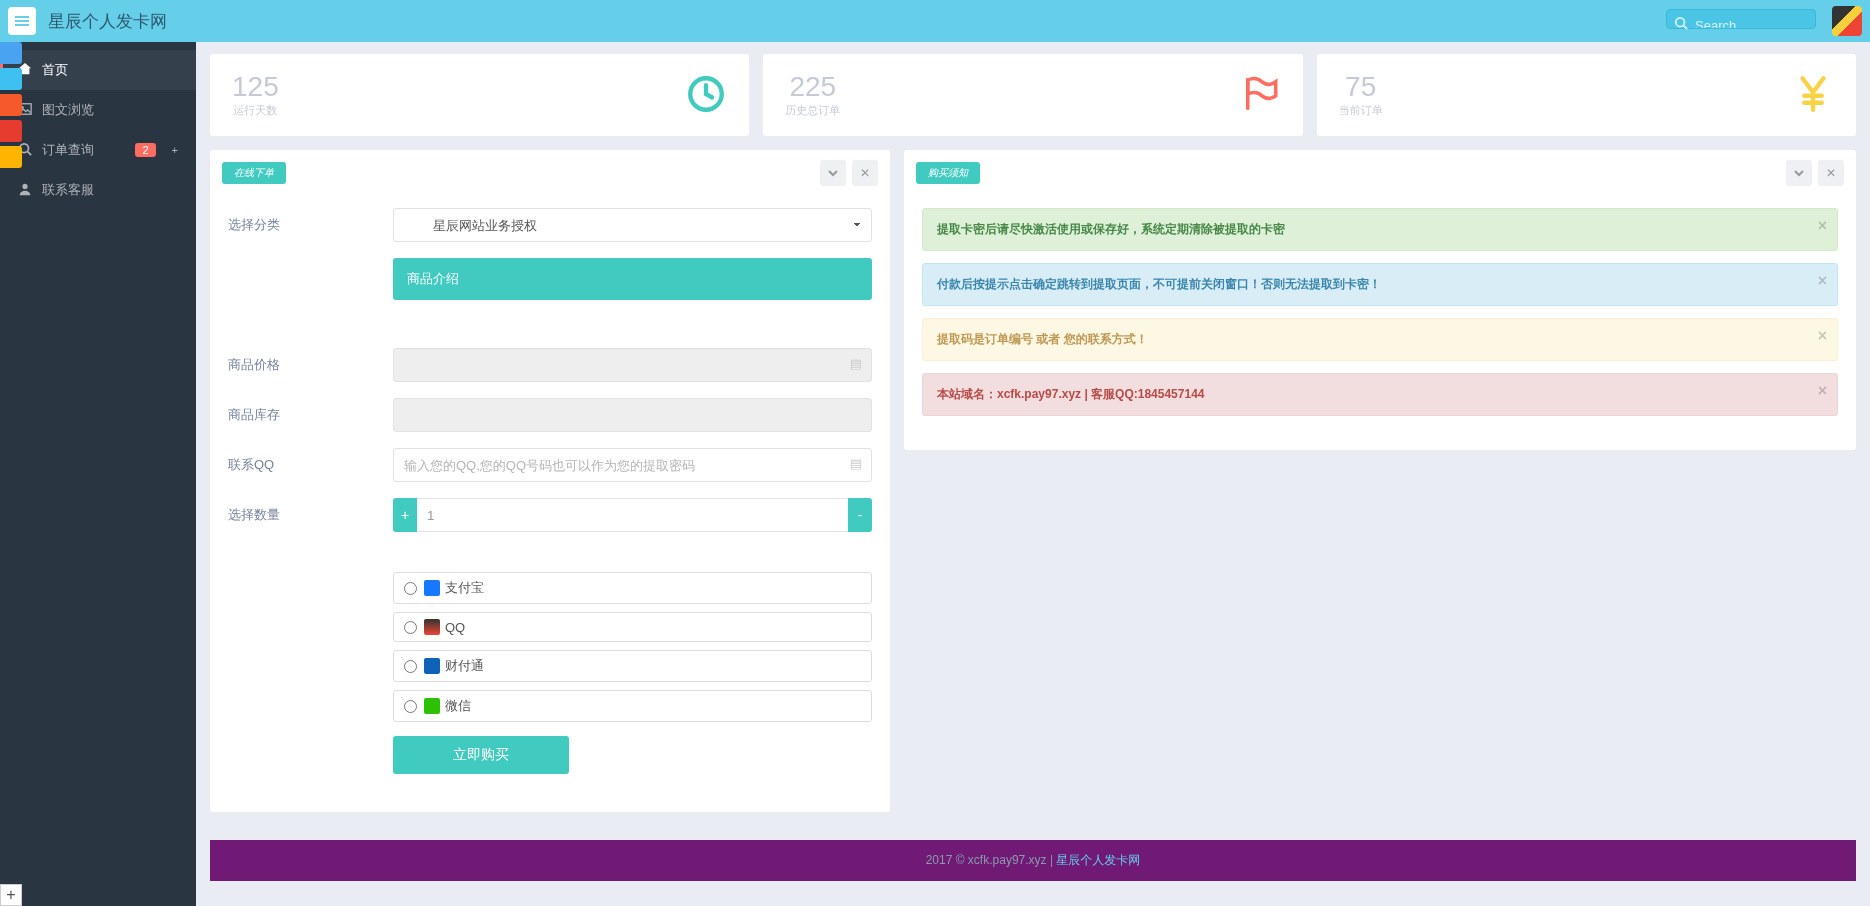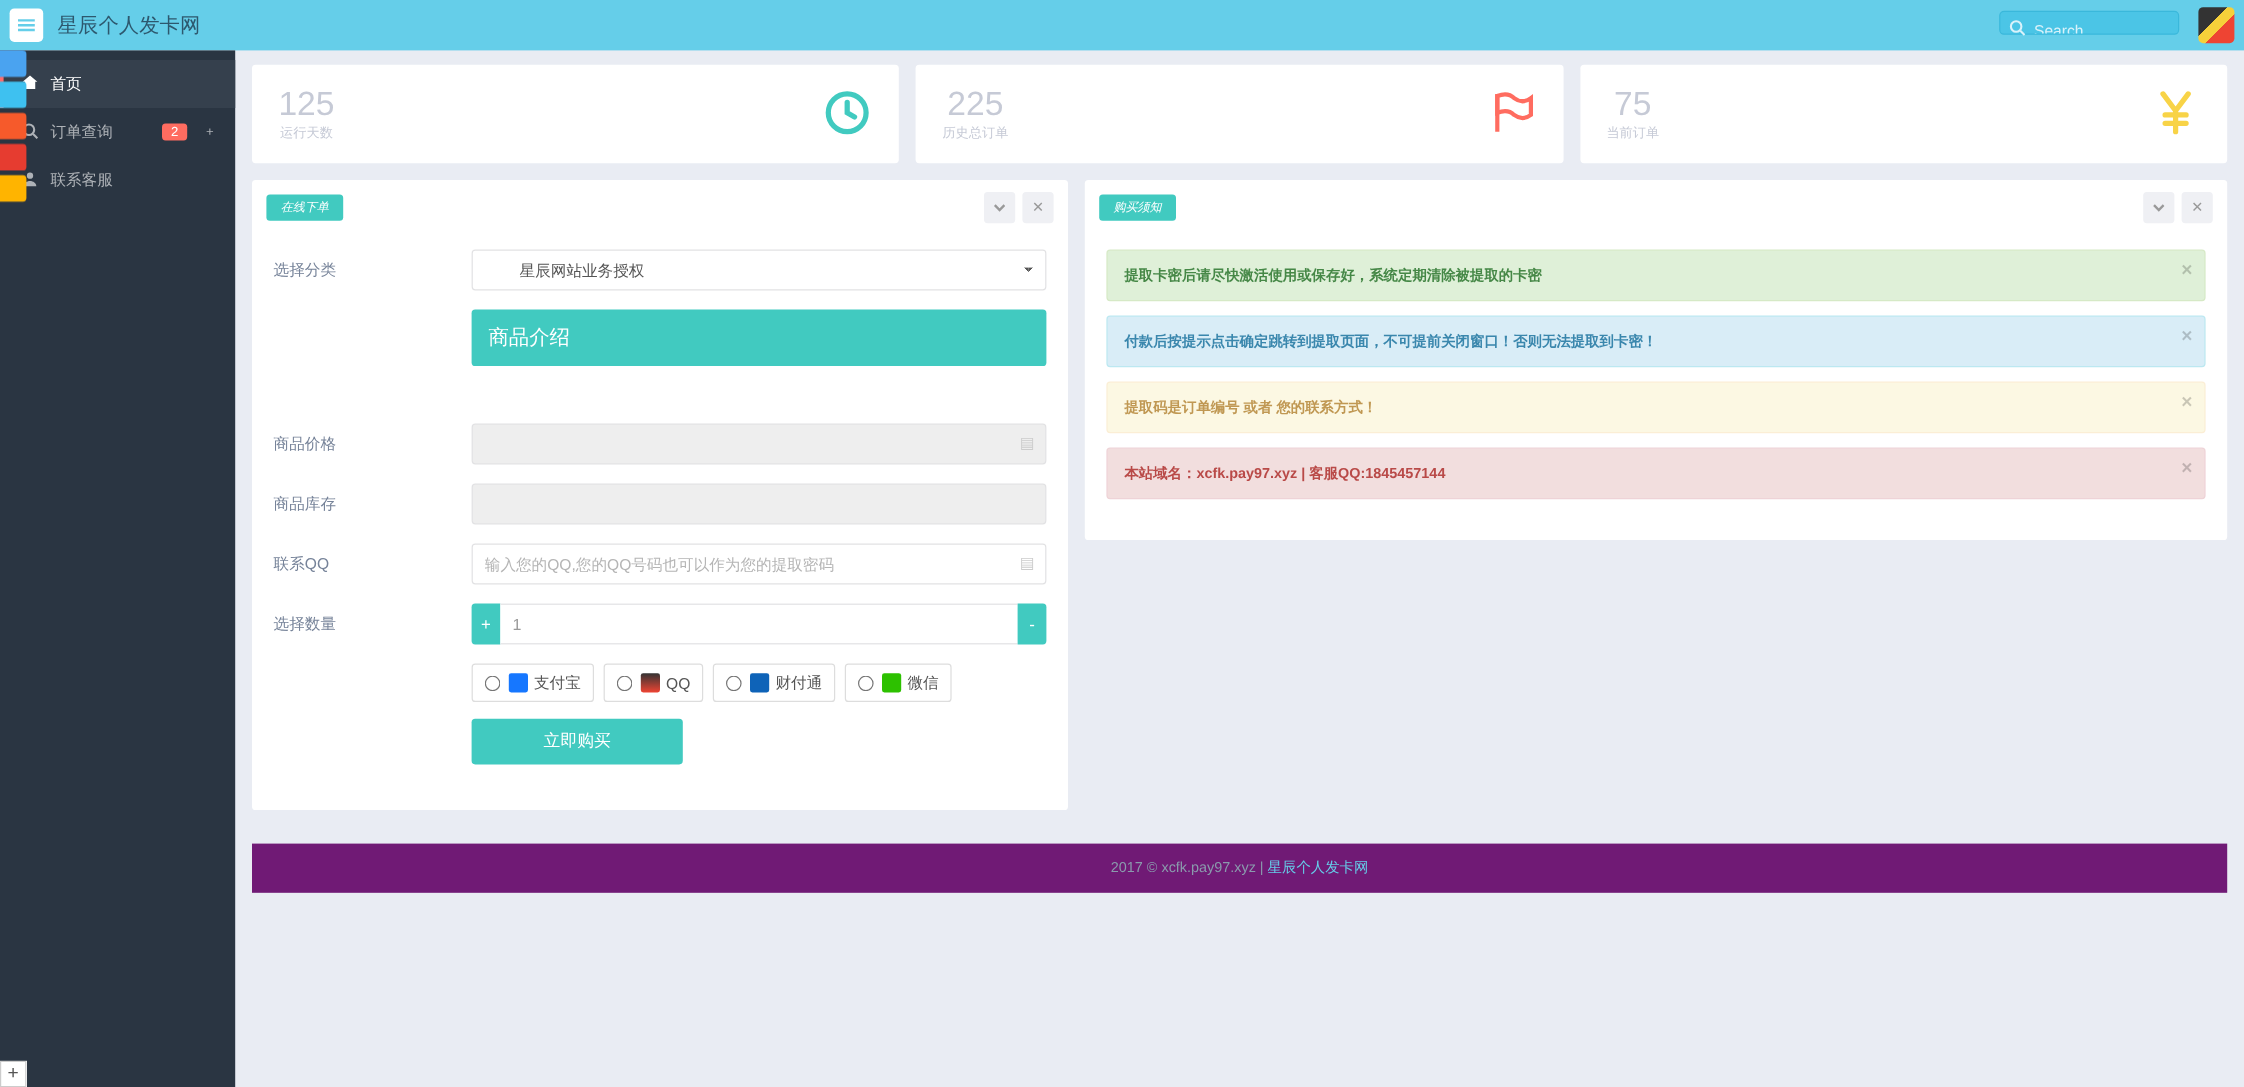--- a/index.html
+++ b/index.html
@@ -58,29 +58,29 @@
 .frow { display: flex; align-items: center; margin-bottom: 16px; }
 .flabel { width: 165px; color: #768399; font-size: 13px; }
 .fctl { flex: 1; }
 .fselect, .finput, .freadonly { width: 100%; height: 34px; border: 1px solid #e2e2e4; border-radius: 3px; padding: 0 10px; font-size: 13px; color: #555; background: #fff; }
 .fselect { appearance: none; background-image: linear-gradient(45deg,transparent 50%,#555 50%),linear-gradient(135deg,#555 50%,transparent 50%); background-position: calc(100% - 14px) 14px, calc(100% - 10px) 14px; background-size: 4px 4px; background-repeat: no-repeat; padding-left: 39px; }
 .freadonly { background: #eee; position: relative; }
 .input-icon { position: absolute; right: 10px; top: 8px; color: #ccc; }
 .input-wrap { position: relative; }
 .finput::placeholder { color: #b5b5b5; }
 
-.intro-bar { background: #41cac0; color: #fff; padding: 12px 14px; border-radius: 3px; font-size: 17px; margin-bottom: 32px; }
+.intro-bar { background: #41cac0; color: #fff; padding: 12px 14px; border-radius: 3px; font-size: 13px; margin-bottom: 32px; }
 
 .qty-row { display: flex; }
 .qty-btn { width: 24px; height: 34px; background: #41cac0; color: #fff; display: flex; align-items: center; justify-content: center; cursor: pointer; font-size: 14px; }
 .qty-btn.left { border-radius: 3px 0 0 3px; }
 .qty-btn.right { border-radius: 0 3px 3px 0; }
 .qty-input { flex: 1; border: 1px solid #e2e2e4; border-left: none; border-right: none; height: 34px; padding: 0 10px; color: #999; }
 
-.pay-row { display: flex; gap: 8px; margin-top: 0; margin-bottom: 14px; }
+.pay-row { display: flex; gap: 8px; margin-top: 24px; margin-bottom: 14px; flex-direction: column; }
 .pay-opt { border: 1px solid #ddd; border-radius: 3px; padding: 6px 10px; display: flex; align-items: center; gap: 5px; font-size: 13px; color: #555; cursor: pointer; }
 .pay-opt input { margin-right: 2px; }
 .pay-icon { width: 16px; height: 16px; border-radius: 2px; display:inline-block; }
 .pi-ali{background:#1677ff;} .pi-qq{background:linear-gradient(#333,#e43);} .pi-ten{background:#0e63b8;} .pi-wx{background:#2dc100;}
 
 .buy-btn { background: #41cac0; color: #fff; border: none; padding: 10px 60px; border-radius: 3px; font-size: 14px; cursor: pointer; }
 
 
 .alert { border-radius: 3px; padding: 12px 14px; font-size: 12px; font-weight: bold; margin-bottom: 12px; position: relative; }
 .alert-close { position: absolute; right: 10px; top: 8px; color: rgba(0,0,0,.2); cursor: pointer; font-size: 16px; }
@@ -128,20 +128,30 @@
 <div class="wrap">
 
   <div class="sidebar">
     <div class="sb-item active">
       <span class="sicon">
         <svg width="14" height="14" viewBox="0 0 16 16">
             <path fill="currentColor" d="M8 1l7 6h-2v7H3V7H1z"></path>
           </svg>
       </span>
       <span>首页</span>
+    </div>
+    <div class="sb-item">
+      <span class="sicon">
+        <svg width="14" height="14" viewBox="0 0 16 16">
+            <rect x="1" y="2" width="14" height="12" fill="none" stroke="currentColor" stroke-width="1.5"></rect>
+            <circle cx="5" cy="6" r="1.5" fill="currentColor"></circle>
+            <path d="M2 12l4-4 3 3 2-2 3 3" fill="none" stroke="currentColor" stroke-width="1.5"></path>
+          </svg>
+      </span>
+      <span>图文浏览</span>
     </div>
     <div class="sb-item">
       <span class="sicon">
         <svg width="14" height="14" viewBox="0 0 16 16">
             <circle cx="7" cy="7" r="5" fill="none" stroke="currentColor" stroke-width="2"></circle>
             <line x1="11" y1="11" x2="15" y2="15" stroke="currentColor" stroke-width="2"></line>
           </svg>
       </span>
       <span>订单查询</span>
       <span class="sb-badge">2</span>

